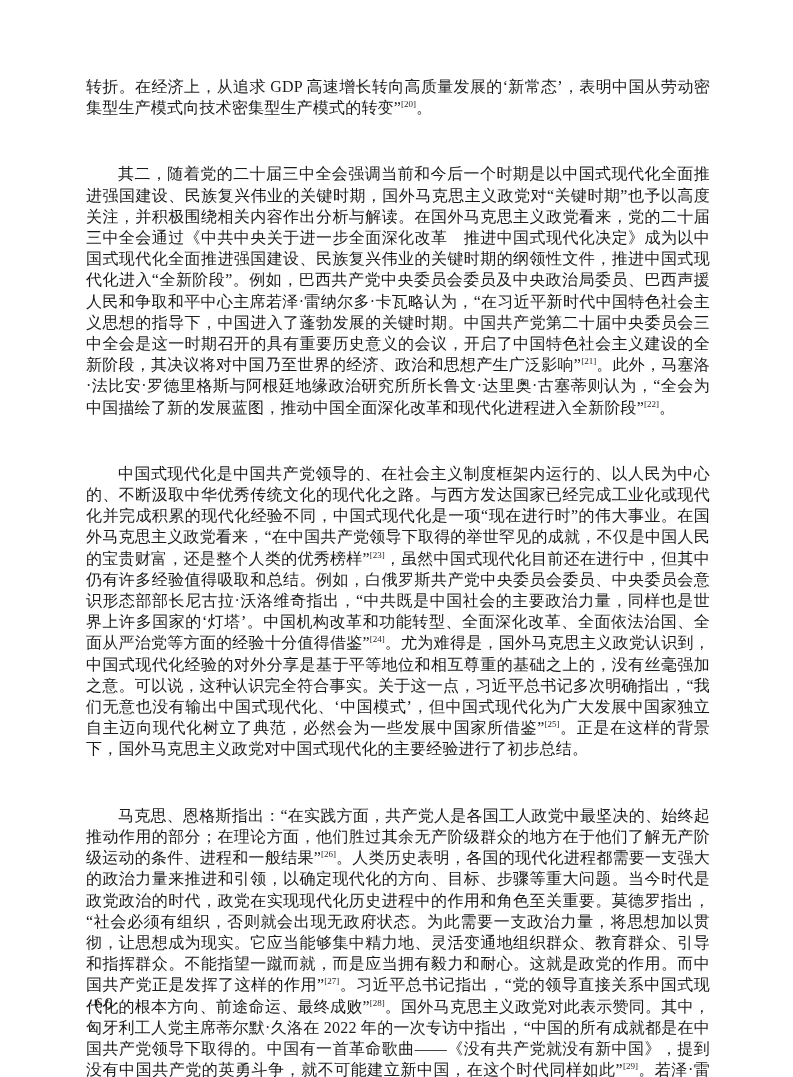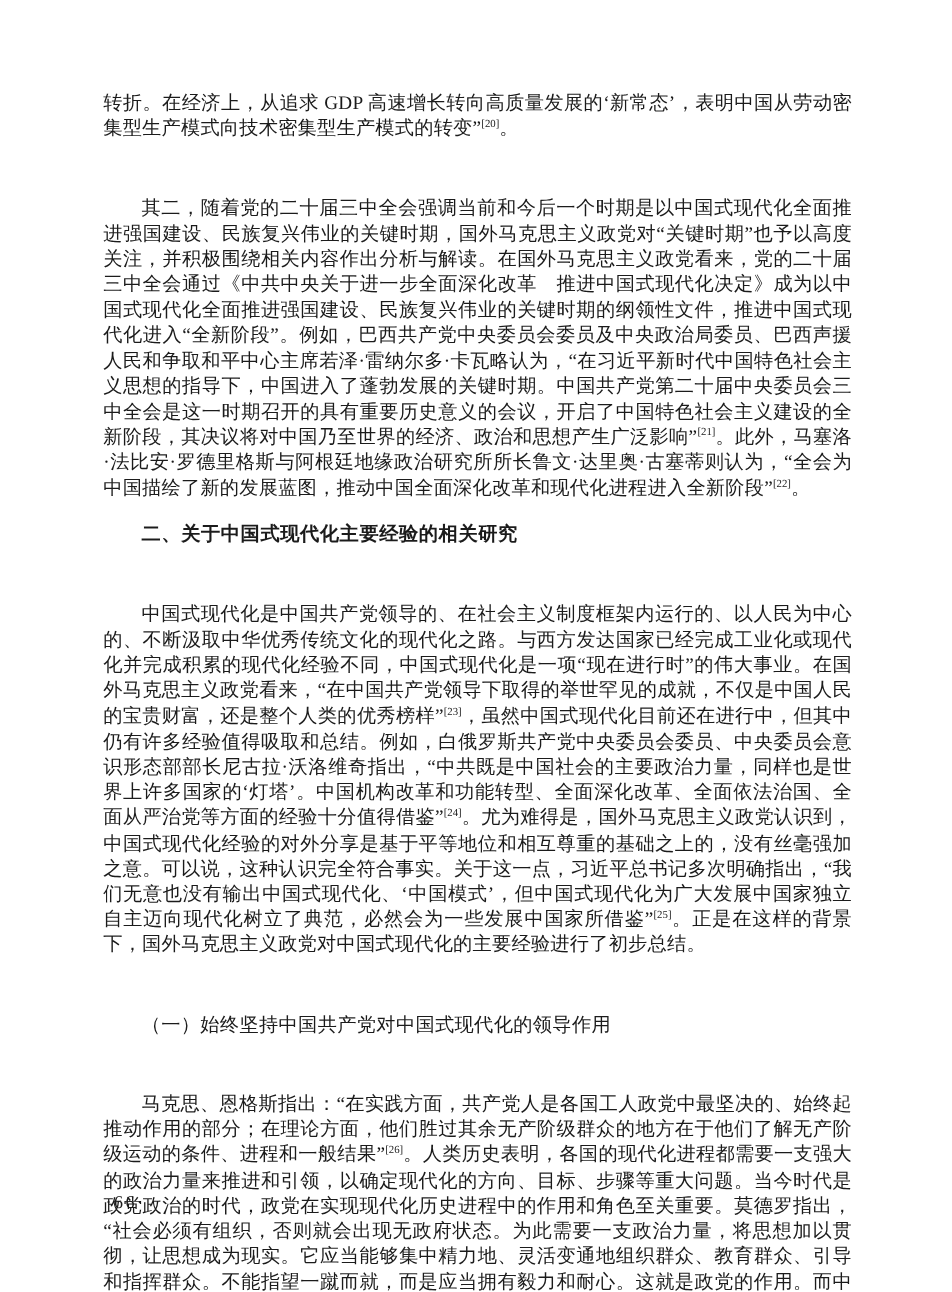--- a/index.html
+++ b/index.html
@@ -63,19 +63,17 @@
     font-family: "Liberation Serif", "DejaVu Serif", serif;
   }
 </style>
 </head>
 <body>
 
 <div class="page" style="--page-bg: #ffffff; --text-color: #1b1b1b;">
   <div class="doc-body">
       <p class="para">转折。在经济上，从追求 GDP 高速增长转向高质量发展的‘新常态’，表明中国从劳动密集型生产模式向技术密集型生产模式的转变”<sup class="fnref">[20]</sup>。</p>
       <p class="para indent">其二，随着党的二十届三中全会强调当前和今后一个时期是以中国式现代化全面推进强国建设、民族复兴伟业的关键时期，国外马克思主义政党对“关键时期”也予以高度关注，并积极围绕相关内容作出分析与解读。在国外马克思主义政党看来，党的二十届三中全会通过《中共中央关于进一步全面深化改革　推进中国式现代化决定》成为以中国式现代化全面推进强国建设、民族复兴伟业的关键时期的纲领性文件，推进中国式现代化进入“全新阶段”。例如，巴西共产党中央委员会委员及中央政治局委员、巴西声援人民和争取和平中心主席若泽·雷纳尔多·卡瓦略认为，“在习近平新时代中国特色社会主义思想的指导下，中国进入了蓬勃发展的关键时期。中国共产党第二十届中央委员会三中全会是这一时期召开的具有重要历史意义的会议，开启了中国特色社会主义建设的全新阶段，其决议将对中国乃至世界的经济、政治和思想产生广泛影响”<sup class="fnref">[21]</sup>。此外，马塞洛·法比安·罗德里格斯与阿根廷地缘政治研究所所长鲁文·达里奥·古塞蒂则认为，“全会为中国描绘了新的发展蓝图，推动中国全面深化改革和现代化进程进入全新阶段”<sup class="fnref">[22]</sup>。</p>
-      <h2 class="heading">二、关于中国式现代化主要经验的相关研究</h2>
       <p class="para indent">中国式现代化是中国共产党领导的、在社会主义制度框架内运行的、以人民为中心的、不断汲取中华优秀传统文化的现代化之路。与西方发达国家已经完成工业化或现代化并完成积累的现代化经验不同，中国式现代化是一项“现在进行时”的伟大事业。在国外马克思主义政党看来，“在中国共产党领导下取得的举世罕见的成就，不仅是中国人民的宝贵财富，还是整个人类的优秀榜样”<sup class="fnref">[23]</sup>，虽然中国式现代化目前还在进行中，但其中仍有许多经验值得吸取和总结。例如，白俄罗斯共产党中央委员会委员、中央委员会意识形态部部长尼古拉·沃洛维奇指出，“中共既是中国社会的主要政治力量，同样也是世界上许多国家的‘灯塔’。中国机构改革和功能转型、全面深化改革、全面依法治国、全面从严治党等方面的经验十分值得借鉴”<sup class="fnref">[24]</sup>。尤为难得是，国外马克思主义政党认识到，中国式现代化经验的对外分享是基于平等地位和相互尊重的基础之上的，没有丝毫强加之意。可以说，这种认识完全符合事实。关于这一点，习近平总书记多次明确指出，“我们无意也没有输出中国式现代化、‘中国模式’，但中国式现代化为广大发展中国家独立自主迈向现代化树立了典范，必然会为一些发展中国家所借鉴”<sup class="fnref">[25]</sup>。正是在这样的背景下，国外马克思主义政党对中国式现代化的主要经验进行了初步总结。</p>
-      <p class="para indent subheading">（一）始终坚持中国共产党对中国式现代化的领导作用</p>
       <p class="para indent">马克思、恩格斯指出：“在实践方面，共产党人是各国工人政党中最坚决的、始终起推动作用的部分；在理论方面，他们胜过其余无产阶级群众的地方在于他们了解无产阶级运动的条件、进程和一般结果”<sup class="fnref">[26]</sup>。人类历史表明，各国的现代化进程都需要一支强大的政治力量来推进和引领，以确定现代化的方向、目标、步骤等重大问题。当今时代是政党政治的时代，政党在实现现代化历史进程中的作用和角色至关重要。莫德罗指出，“社会必须有组织，否则就会出现无政府状态。为此需要一支政治力量，将思想加以贯彻，让思想成为现实。它应当能够集中精力地、灵活变通地组织群众、教育群众、引导和指挥群众。不能指望一蹴而就，而是应当拥有毅力和耐心。这就是政党的作用。而中国共产党正是发挥了这样的作用”<sup class="fnref">[27]</sup>。习近平总书记指出，“党的领导直接关系中国式现代化的根本方向、前途命运、最终成败”<sup class="fnref">[28]</sup>。国外马克思主义政党对此表示赞同。其中，匈牙利工人党主席蒂尔默·久洛在 2022 年的一次专访中指出，“中国的所有成就都是在中国共产党领导下取得的。中国有一首革命歌曲——《没有共产党就没有新中国》，提到没有中国共产党的英勇斗争，就不可能建立新中国，在这个时代同样如此”<sup class="fnref">[29]</sup>。若泽·雷纳尔多·卡瓦</p>
     </div>
   <div class="page-number">·66·</div>
 </div>
 
 </body></html>

